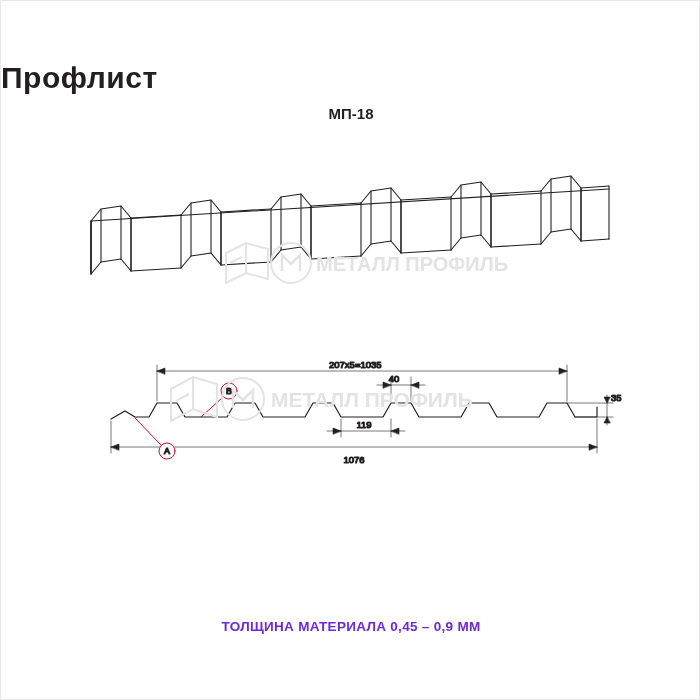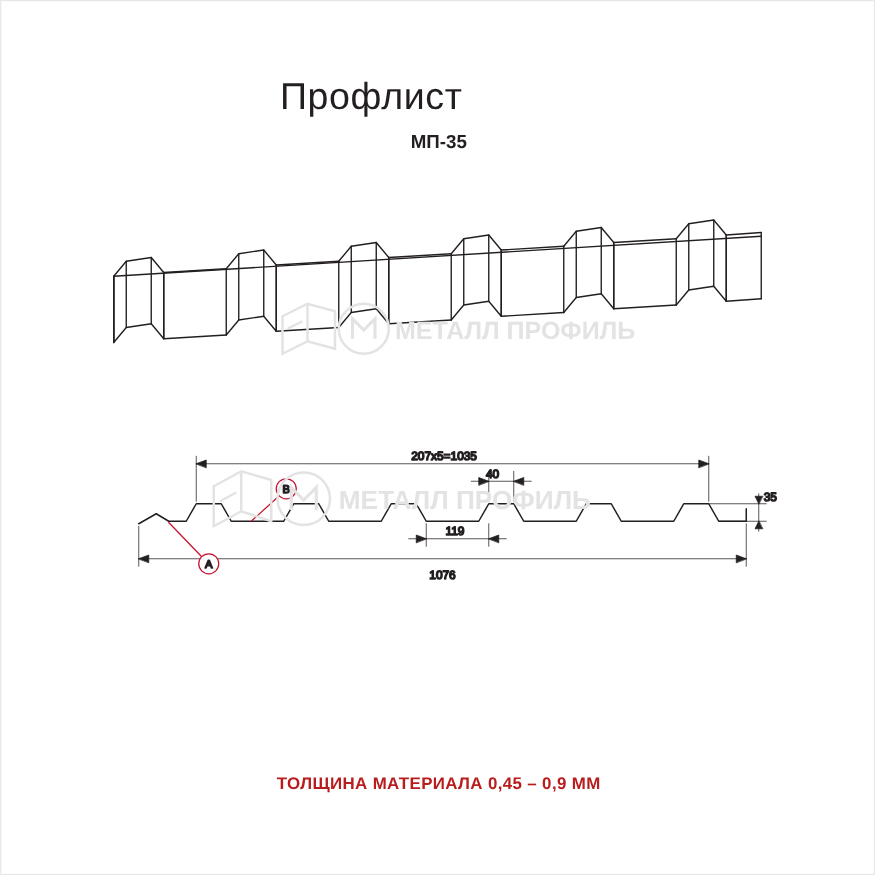--- a/index.html
+++ b/index.html
@@ -20,23 +20,22 @@
     width: 700px;
     height: 700px;
     box-sizing: border-box;
     border: 1px solid #e8e8e8;
   }
   .title {
     position: absolute;
     top: 60px;
     left: 0;
     width: 592px;
-    text-align: center;
     font-size: 30px;
-    font-weight: normal;
+    font-weight: bold;
     letter-spacing: 0.5px;
     color: #231f20;
   }
   .subtitle {
     position: absolute;
     top: 104px;
     left: 0;
     width: 700px;
     text-align: center;
     font-size: 15px;
@@ -45,21 +44,21 @@
   }
   .footer-note {
     position: absolute;
     top: 618px;
     left: 0;
     width: 700px;
     text-align: center;
     font-size: 13.5px;
     font-weight: bold;
     letter-spacing: 0.3px;
-    color: #b91c1c;
+    color: #6d28d9;
   }
   .iso-wrap {
     position: absolute;
     top: 160px;
     left: 60px;
     width: 580px;
     height: 150px;
   }
   .section-wrap {
     position: absolute;
@@ -86,21 +85,21 @@
     font-size: 9px;
     fill: #c8102e;
   }
 </style>
 </head>
 <body>
 
 <div class="page">
 
   <div class="title">Профлист</div>
-  <div class="subtitle">МП-35</div>
+  <div class="subtitle">МП-18</div>
 
   <div class="iso-wrap">
     <svg width="580" height="150" viewBox="0 0 580 150" fill="none" stroke="#231f20" stroke-width="1.1" stroke-linejoin="round" stroke-linecap="round">
 
       <path d="M30 60 L548 28"></path>
 
       <g>
 
         <path d="M30 60 L40 48 L60 45 L70 57 L70 110 L60 98 L40 101 L30 113 Z"></path>
         <path d="M40 48 L40 101"></path>

